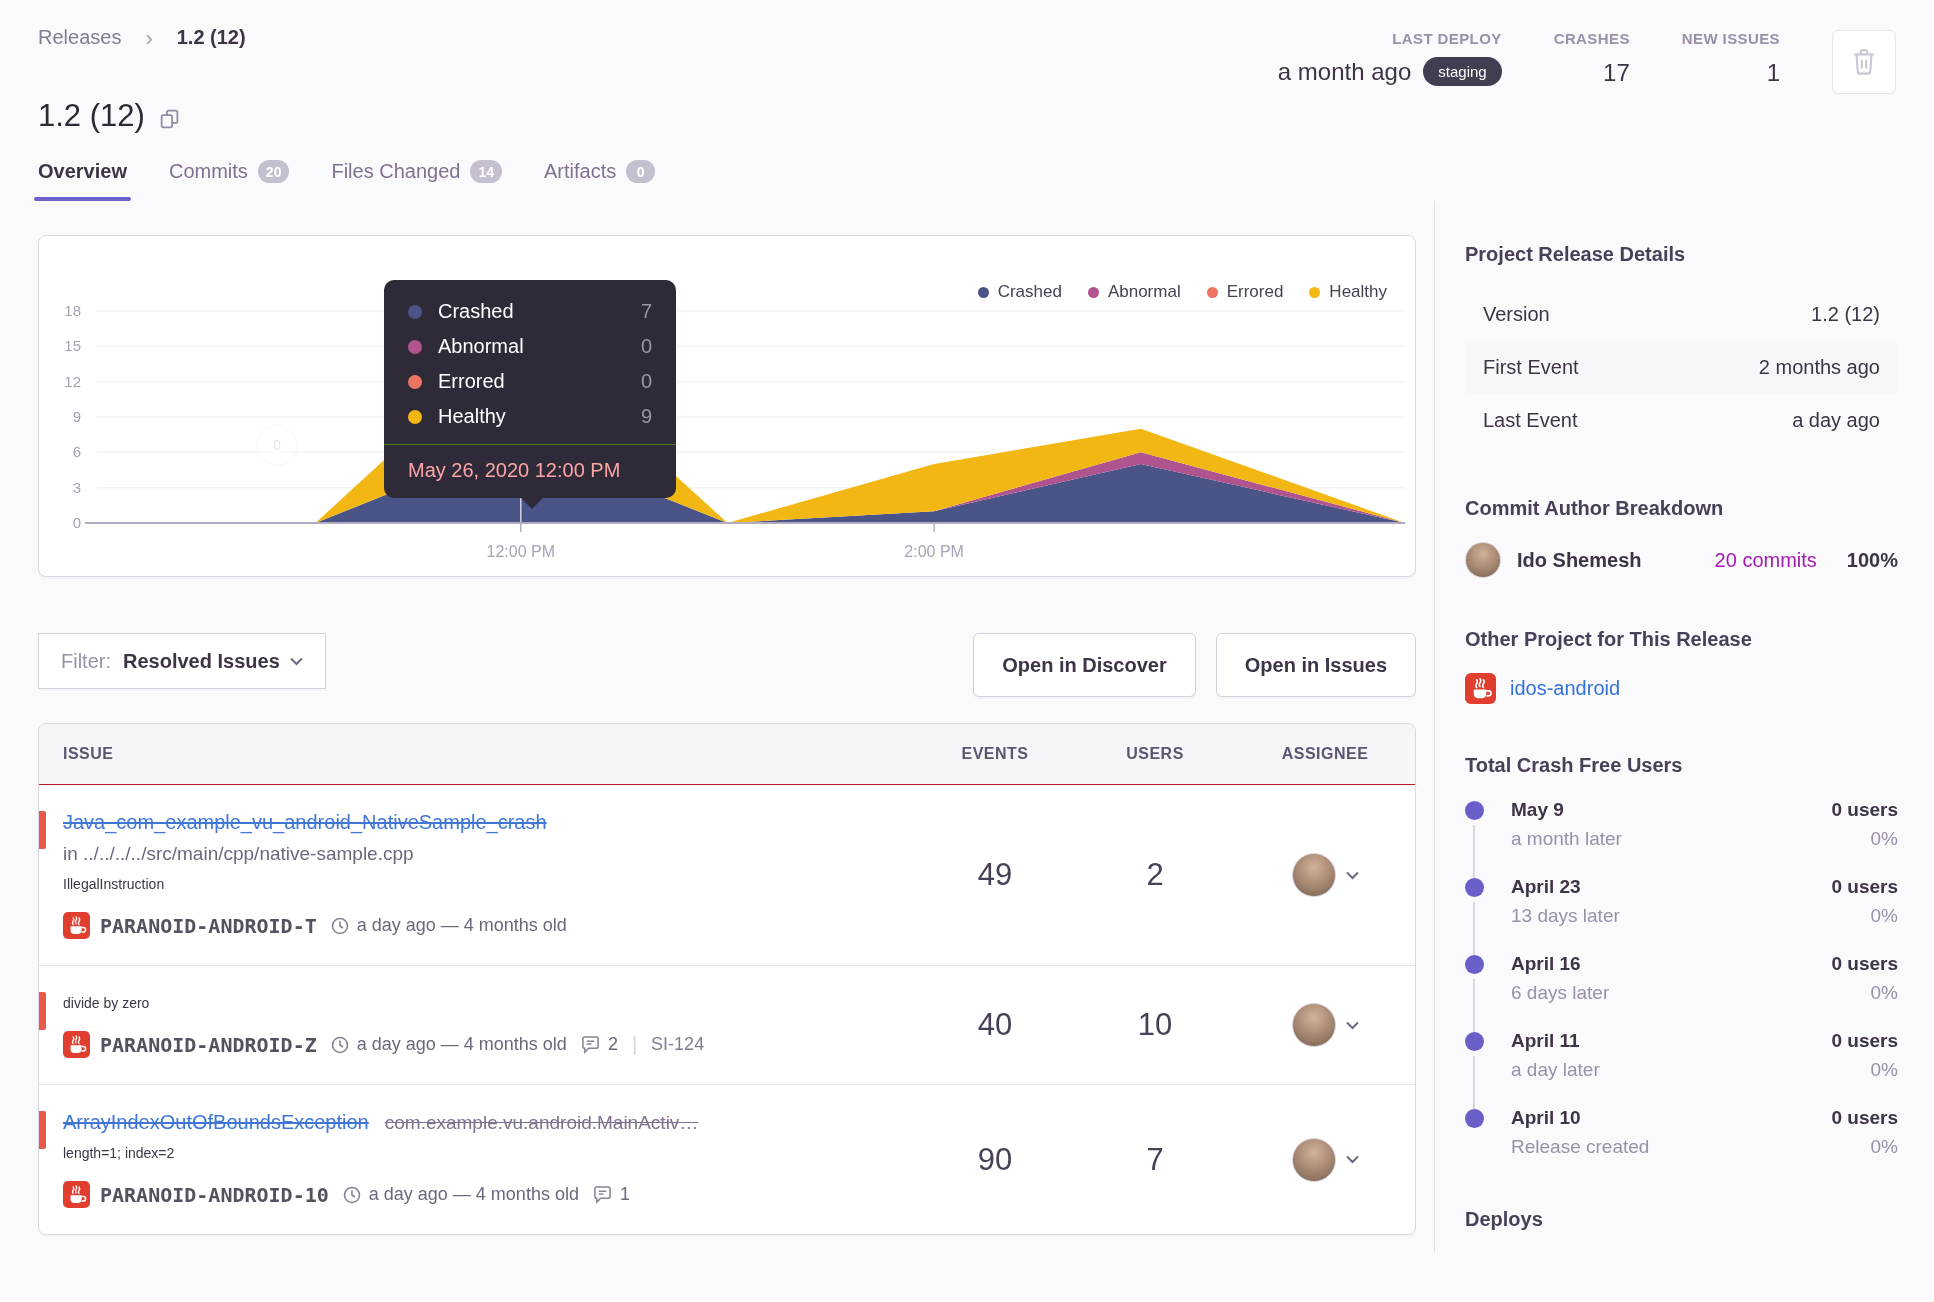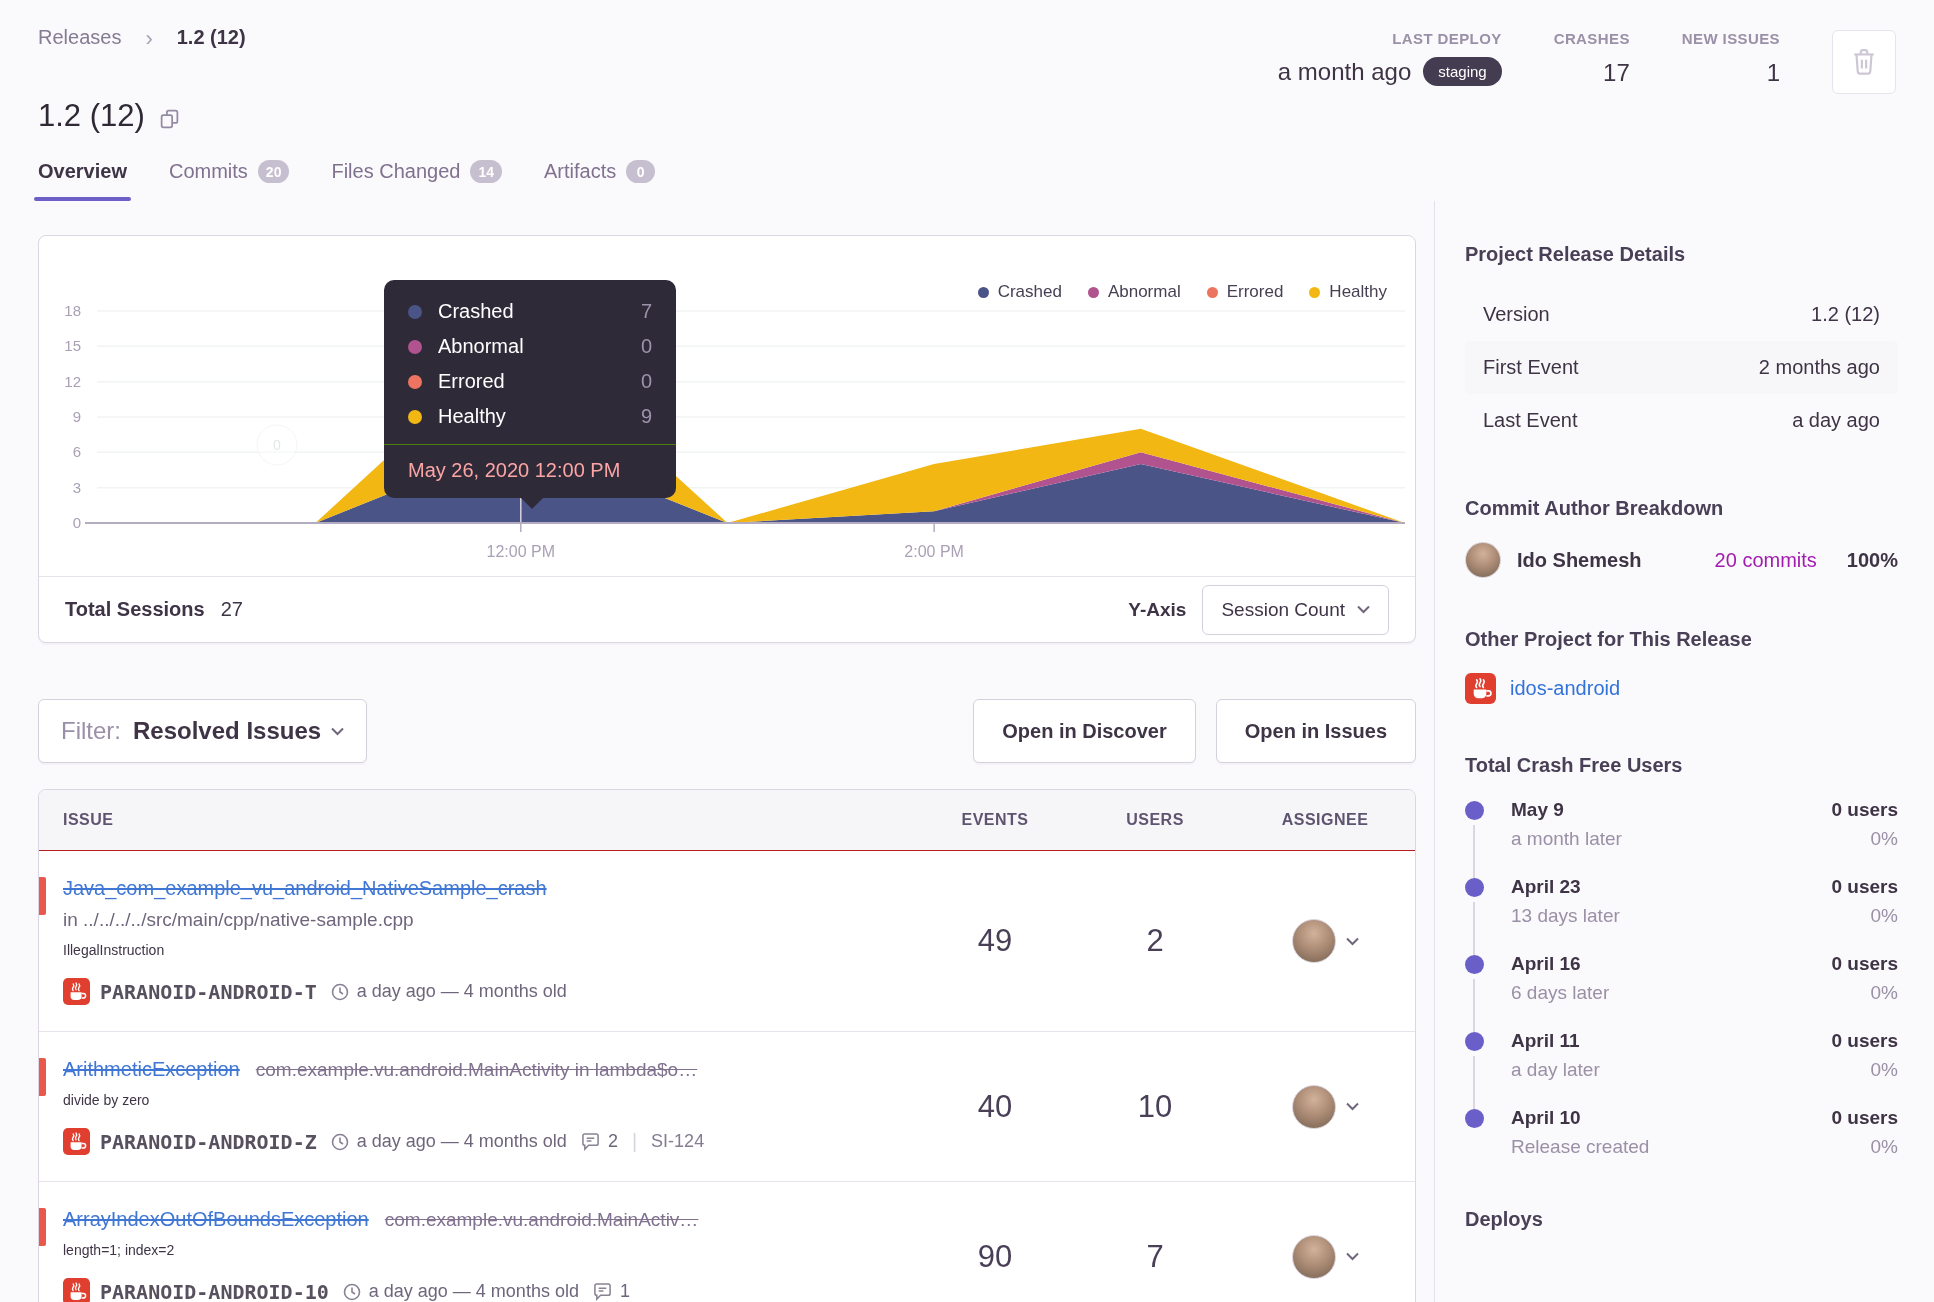--- a/index.html
+++ b/index.html
@@ -52,21 +52,21 @@
   .tt-arrow { position:absolute; left:137px; bottom:-11px; width:0; height:0; border:11px solid transparent; border-top-color:#2f2a38; border-bottom:none; }
   .chart-footer { display:flex; justify-content:space-between; align-items:center; border-top:1px solid #e7e3ea; padding:14px 26px; height:66px; }
   .cf-left { display:flex; align-items:center; gap:16px; font-size:20px; }
   .cf-label { font-weight:700; color:#3e3446; }
   .cf-value { color:#3e3446; }
   .cf-right { display:flex; align-items:center; gap:16px; }
   .cf-yaxis { font-size:19px; font-weight:700; color:#3e3446; }
   .dropdown-btn { display:flex; align-items:center; gap:12px; background:#fff; border:1px solid #d6d0dd; border-radius:6px; padding:0 18px; height:50px; font-size:19px; color:#3e3446; font-family:inherit; cursor:pointer; }
   
   .filter-row { display:flex; justify-content:space-between; margin-bottom:26px; }
-  .filter-btn { display:flex; align-items:center; gap:10px; background:#fff; border:1px solid #d6d0dd; border-radius:6px; padding:0 22px; height:64px; font-size:24px; font-family:inherit; cursor:pointer; box-shadow:0 2px 0 rgba(54,45,89,.03); }
+  .filter-btn { display:flex; align-items:center; gap:10px; background:#fff; border:1px solid #d6d0dd; border-radius:0; padding:0 22px; height:56px; font-size:20px; font-family:inherit; cursor:pointer; box-shadow:0 2px 0 rgba(54,45,89,.03); }
   .filter-label { color:#9a90a7; }
   .filter-value { font-weight:700; color:#3e3446; margin-left:2px; }
   .filter-actions { display:flex; gap:20px; }
   .action-btn { height:64px; padding:0 28px; font-size:20px; font-weight:700; color:#3e3446; background:#fff; border:1px solid #d6d0dd; border-radius:6px; font-family:inherit; cursor:pointer; box-shadow:0 2px 0 rgba(54,45,89,.03); }
   
   .issues-card { overflow:hidden; }
   .issues-header { display:flex; background:#f6f5f8; border-bottom:1px solid #b91c1c; padding:21px 0; font-size:16px; font-weight:700; color:#5e5470; letter-spacing:.5px; }
   .h-issue { flex:1; padding-left:24px; }
   .h-events, .h-users { width:160px; text-align:center; }
   .h-assignee { width:180px; text-align:center; }
@@ -248,35 +248,20 @@
                 <div class="tt-row">
      <span class="tt-dot" style="background:#f2b713"></span>
      <span class="tt-label">Healthy</span>
      <span class="tt-value">9</span>
    </div>
               </div>
             <div class="tt-footer">May 26, 2020 12:00 PM</div>
             <div class="tt-arrow"></div>
           </div>
         </div>
-        <div class="chart-footer">
-          <div class="cf-left">
-            <span class="cf-label">Total Sessions</span>
-            <span class="cf-value">27</span>
-          </div>
-          <div class="cf-right">
-            <span class="cf-yaxis">Y-Axis</span>
-            <button class="dropdown-btn">
-              <span>Session Count</span>
-              <svg width="13" height="9" viewBox="0 0 13 9" fill="none" stroke="#6f667c" stroke-width="2">
-                  <path d="M1 1.5 L6.5 7 L12 1.5"></path>
-                </svg>
-            </button>
-          </div>
-        </div>
       </section>
 
       <div class="filter-row">
         <button class="filter-btn">
           <span class="filter-label">Filter:</span>
           <span class="filter-value">Resolved Issues</span>
           <svg width="13" height="9" viewBox="0 0 13 9" fill="none" stroke="#6f667c" stroke-width="2">
               <path d="M1 1.5 L6.5 7 L12 1.5"></path>
             </svg>
         </button>
@@ -325,23 +310,20 @@
     <div class="cell-num">2</div>
     <div class="cell-assignee">
       <span class="avatar"></span>
                 <svg width="13" height="9" viewBox="0 0 13 9" fill="none" stroke="#6f667c" stroke-width="2">
                   <path d="M1 1.5 L6.5 7 L12 1.5"></path>
                 </svg>
     </div>
   </div>
   <div class="issue-row">
     <div class="cell-issue">
-      <div class="issue-title-line">
-        <a class="issue-title">ArithmeticException</a><span class="issue-culprit">com.example.vu.android.MainActivity in lambda$o…</span>
-      </div>
 
       <div class="issue-msg">divide by zero</div>
       <div class="issue-meta">
         <span class="project-badge">
                     <svg class="icon-svg" width="27" height="27" viewBox="0 0 32 32">
                       <rect width="32" height="32" rx="6" fill="#e03e2f"></rect>
                       <path d="M9 17 h13 v4.5 a4.5 4.5 0 0 1 -4.5 4.5 h-4 A4.5 4.5 0 0 1 9 21.5 z" fill="#ffffff"></path>
                       <path d="M22 18.5 h2.2 a2.6 2.6 0 0 1 0 5.2 H22" fill="none" stroke="#ffffff" stroke-width="1.8"></path>
                       <path d="M12 7 q1.6 2 0 4 q-1.6 2 0 4 M15.5 6 q1.6 2 0 4 q-1.6 2 0 4 M19 7 q1.6 2 0 4 q-1.6 2 0 4" fill="none" stroke="#ffffff" stroke-width="1.6" stroke-linecap="round"></path>
                     </svg>

